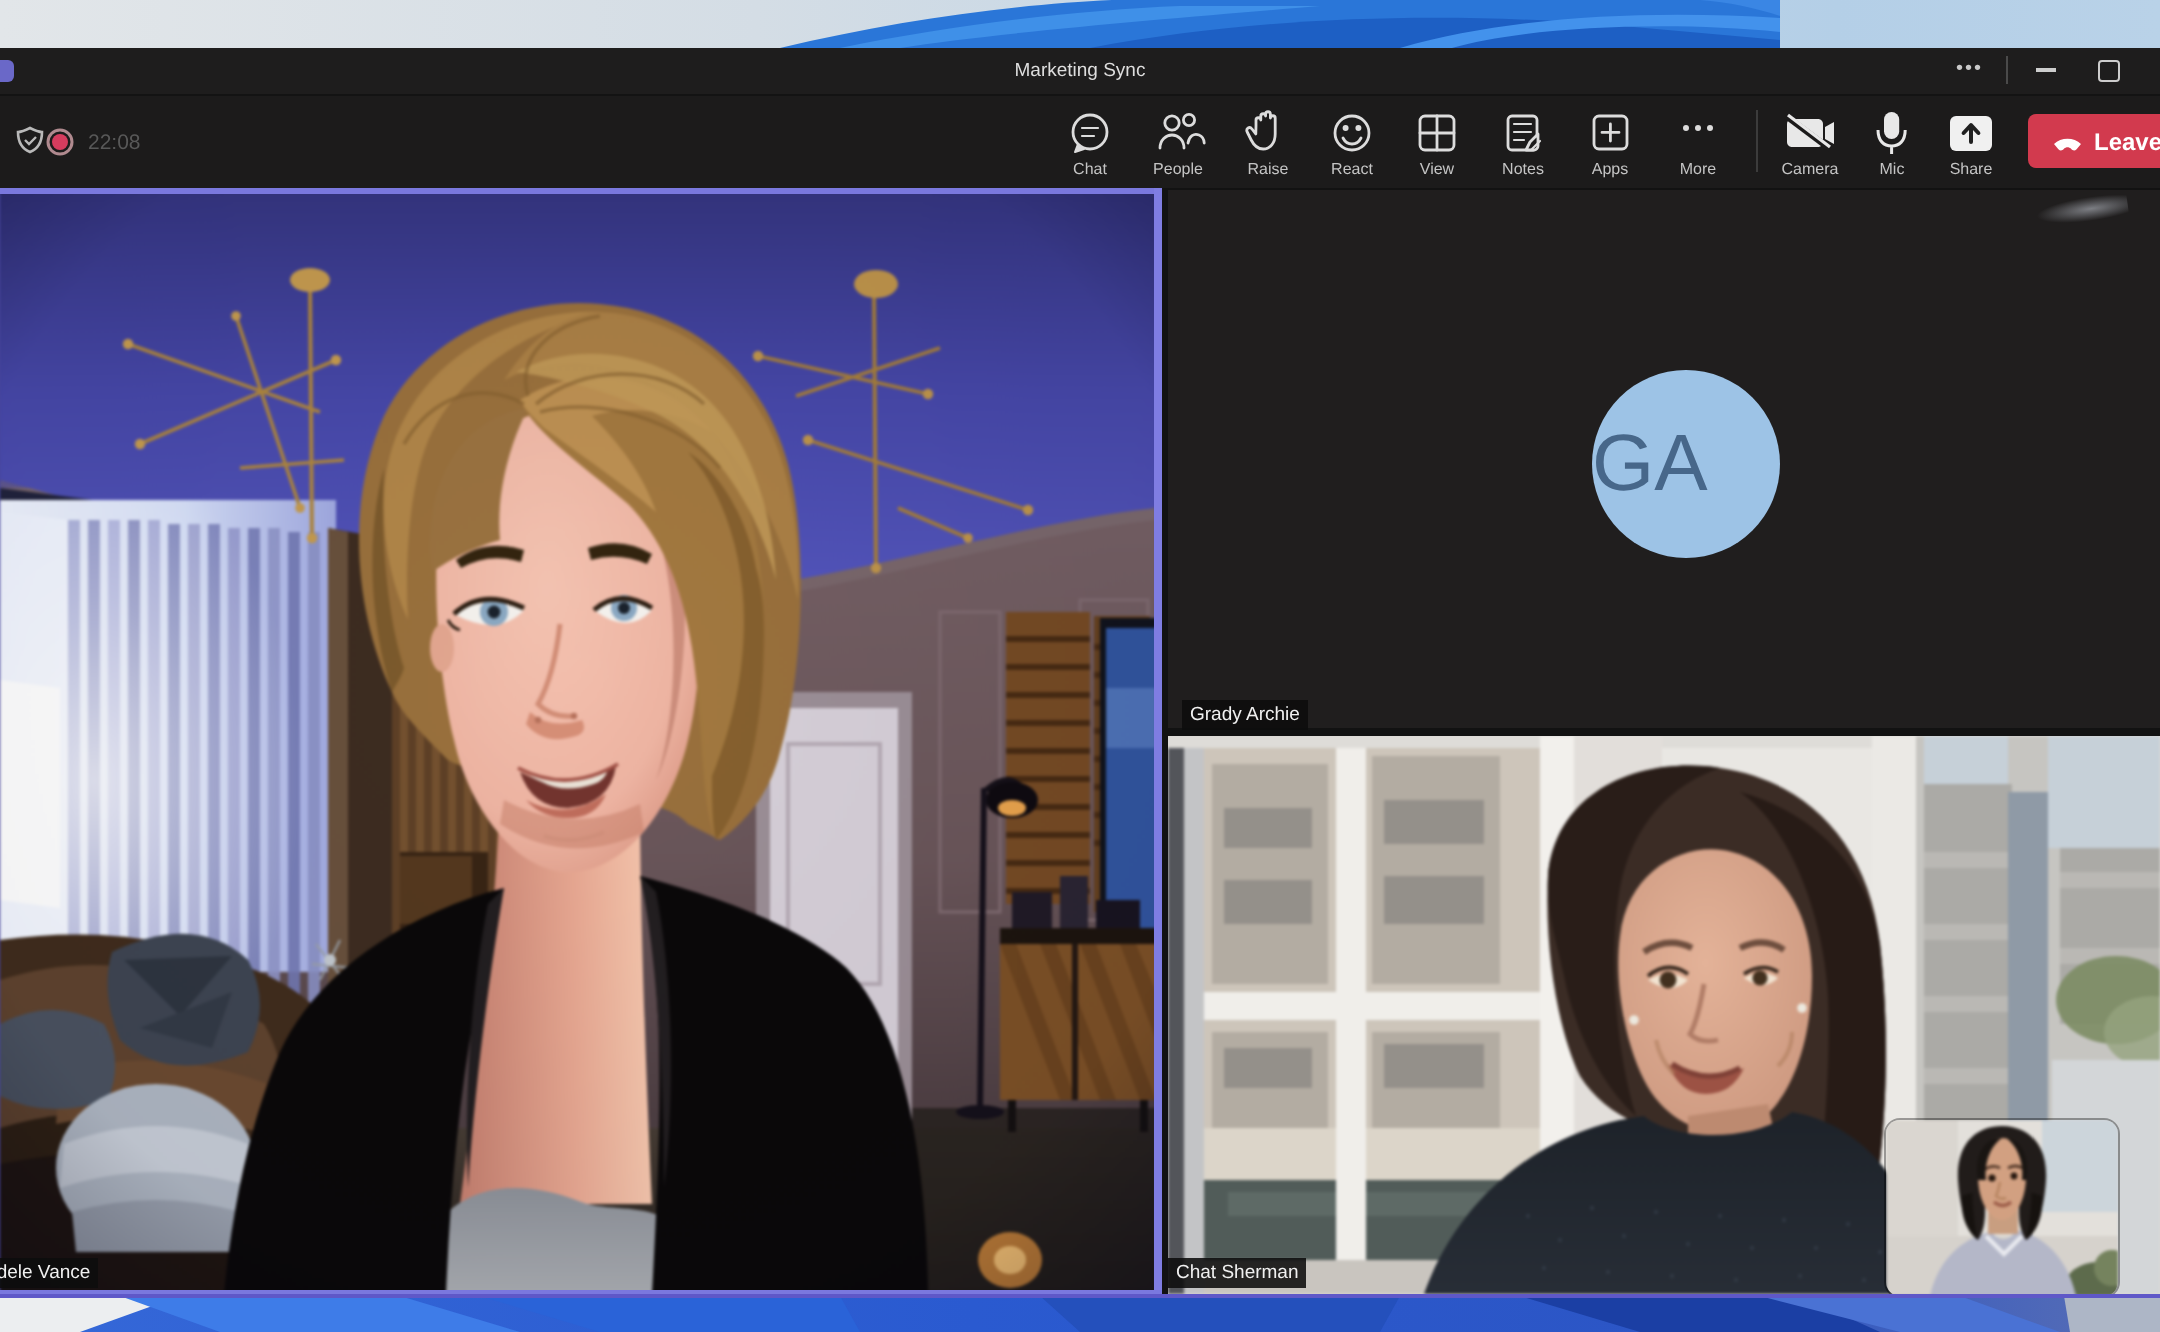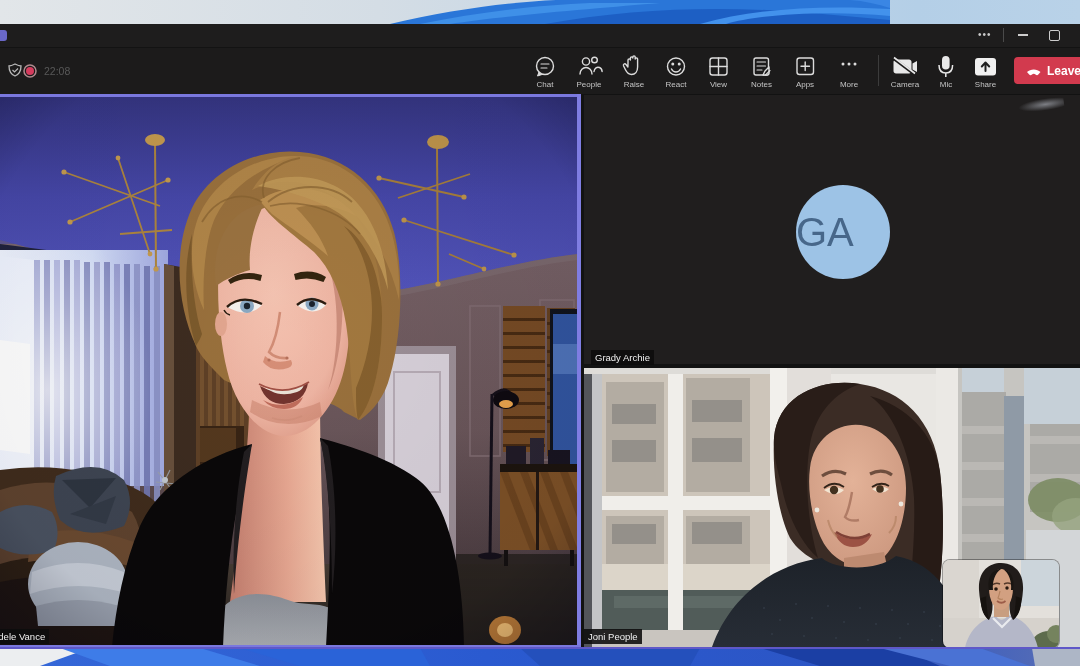--- a/index.html
+++ b/index.html
@@ -48,20 +48,21 @@
       <path d="M760,648 L900,648 L940,666 L820,666 Z" fill="#1b3fa4"></path>
       <path d="M880,648 L980,648 L1030,666 L950,666 Z" fill="#4a72d4"></path>
       <path d="M1032,648 L1080,648 L1080,666 L1035,666 Z" fill="#adb6c6"></path>
     </g>
   </svg>
 
   <div class="abs" style="left:0;top:24px;width:1080px;height:23px;background:#1e1d1d;"></div>
   <div class="abs" style="left:0;top:29px;width:8px;height:13px;overflow:hidden;">
     <div style="position:absolute;left:-5px;top:1px;width:12px;height:11px;background:#6a68c8;border-radius:3px;"></div>
   </div>
+  <div class="abs" style="left:0;top:24px;width:1080px;height:23px;color:#dedede;font-size:9.5px;text-align:center;line-height:23px;">Marketing Sync</div>
   <div class="abs" style="left:978px;top:24px;color:#c9c9c9;font-size:10px;line-height:22px;letter-spacing:1px;">•••</div>
   <div class="abs" style="left:1003px;top:28px;width:1px;height:14px;background:#4a4a4a;"></div>
   <div class="abs" style="left:1018px;top:34px;width:10px;height:1.5px;background:#cdcdcd;"></div>
   <div class="abs" style="left:1049px;top:30px;width:9px;height:9px;border:1.5px solid #cdcdcd;border-radius:2px;"></div>
 
   <div class="abs" style="left:0;top:47px;width:1080px;height:47px;background:#1c1b1b;border-top:1px solid #131313;"></div>
   <div id="toolbar-icons" class="abs" style="left:0;top:47px;width:860px;height:47px;">
     <svg width="1080" height="47" viewBox="0 0 1080 47">
       <g stroke="#b9b9b9" fill="none" stroke-width="1.3">
 
@@ -547,21 +548,21 @@
           <circle cx="252" cy="270" r="1.1"></circle>
         <circle cx="284" cy="272" r="1.1"></circle>
           <circle cx="316" cy="270" r="1.1"></circle>
           <circle cx="348" cy="272" r="1.1"></circle>
       </g>
 
       <circle cx="233" cy="142" r="2.4" fill="#ece8de"></circle>
       <circle cx="317" cy="136" r="2.4" fill="#ece8de"></circle>
       </svg>
   </div>
-  <div class="lbl" style="left:584px;top:629px;">Joni People</div>
+  <div class="lbl" style="left:584px;top:629px;">Chat Sherman</div>
 
   <div class="abs" style="left:943px;top:560px;width:116px;height:88px;border-radius:7px;overflow:hidden;box-shadow:0 0 0 1px rgba(0,0,0,0.35);">
     <svg class="soft" style="position:absolute;left:0;top:0" width="116" height="88" viewBox="0 0 116 88">
       <rect x="0" y="0" width="116" height="88" fill="#e3e0db"></rect>
       <rect x="78" y="0" width="38" height="46" fill="#ccd5db"></rect>
       <rect x="0" y="0" width="36" height="88" fill="#dad6d0"></rect>
       <rect x="0" y="58" width="116" height="30" fill="#d6d2cc"></rect>
 
       <ellipse cx="106" cy="84" rx="17" ry="13" fill="#5d6b4c"></ellipse>
       <ellipse cx="113" cy="74" rx="9" ry="9" fill="#75835e"></ellipse>

